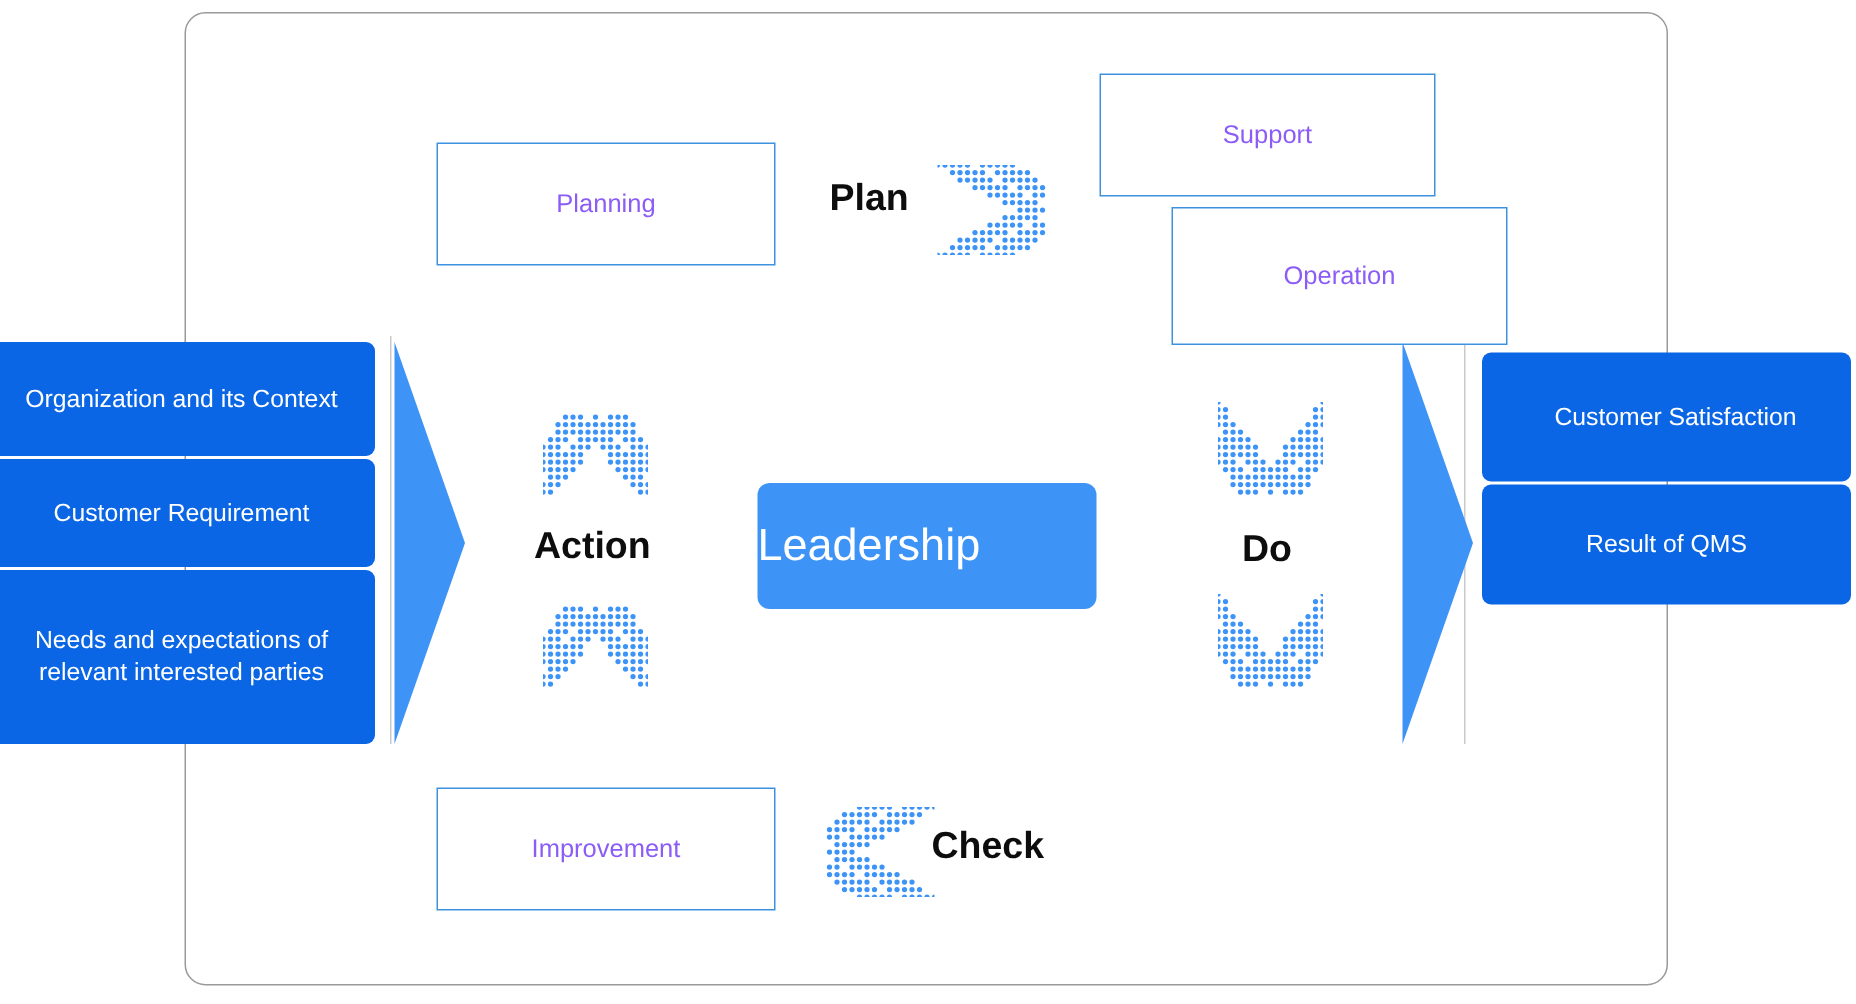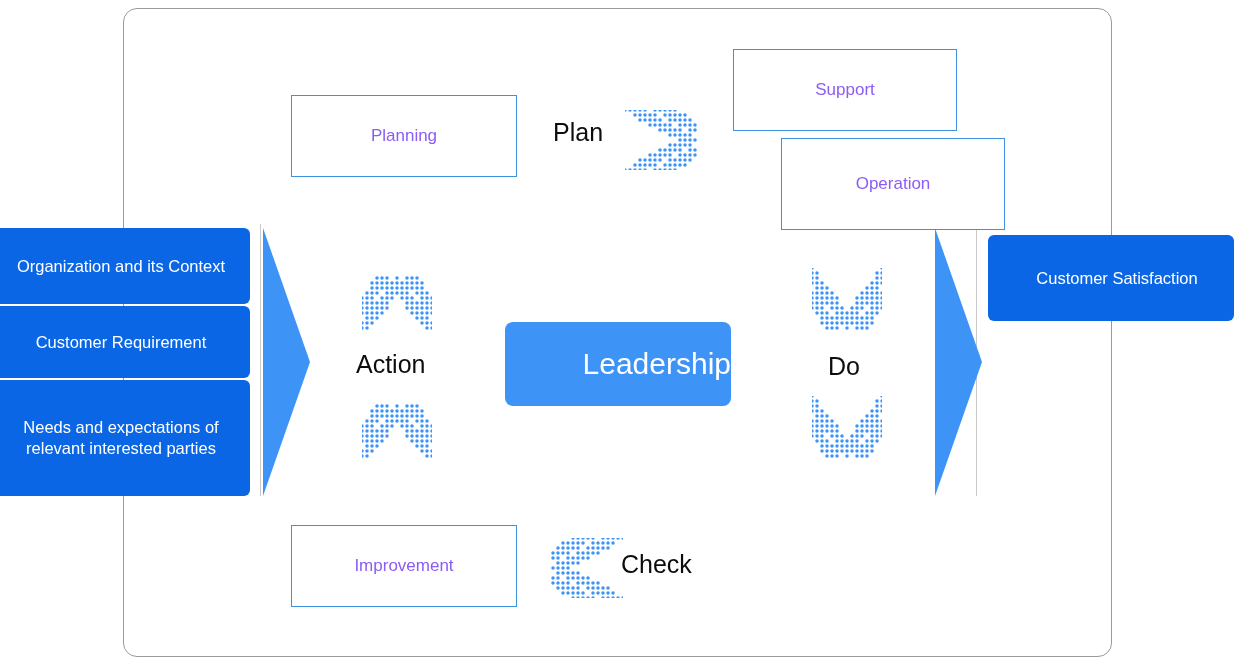--- a/index.html
+++ b/index.html
@@ -67,33 +67,34 @@
   }
 
   
   .leadership-card {
     position: absolute;
     background: #3d94f6;
     border-radius: 8px;
     color: #ffffff;
     display: flex;
     align-items: center;
-    justify-content: flex-end;
+    justify-content: flex-start;
     font-size: 30px;
     box-sizing: border-box;
   }
 
   
   .cycle-label {
     position: absolute;
     color: #0d0d0d;
     font-size: 25px;
     display: flex;
     align-items: center;
     white-space: nowrap;
+    font-weight: bold;
   }
 
   
   .chevron-arrow {
     position: absolute;
     display: block;
   }
   .chevron-arrow svg { display: block; }
 
   
@@ -130,20 +131,23 @@
   </div>
 
   <div class="side-triangle" style="left:258px; top:228px; width:62px; height:268px;">
     <svg width="62" height="268" viewBox="0 0 62 268">
       <polygon points="5,0 52,134 5,268" fill="#3d94f6"></polygon>
     </svg>
   </div>
 
   <div class="blue-card" style="left:988px; top:235px; width:246px; height:86px;padding-left:20px;">
     <span>Customer Satisfaction</span>
+  </div>
+  <div class="blue-card" style="left:988px; top:323px; width:246px; height:80px;">
+    <span>Result of QMS</span>
   </div>
 
   <div class="side-triangle" style="left:930px; top:228px; width:62px; height:268px;">
     <svg width="62" height="268" viewBox="0 0 62 268">
       <polygon points="5,0 52,134 5,268" fill="#3d94f6"></polygon>
     </svg>
   </div>
 
   <div class="outline-card" style="left:291px; top:95px; width:226px; height:82px;">
     <span>Planning</span>

